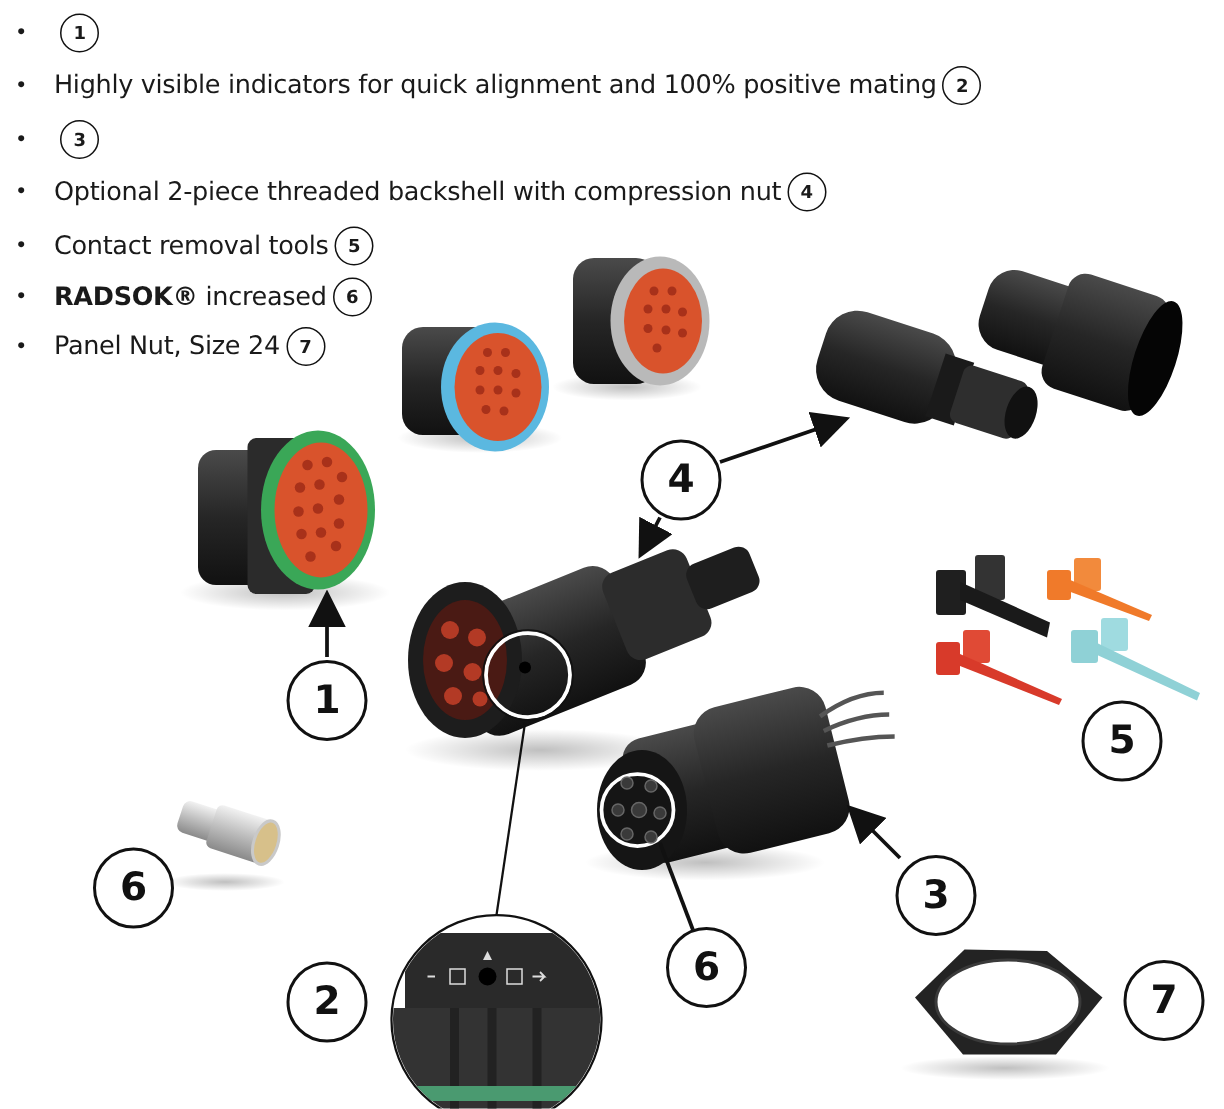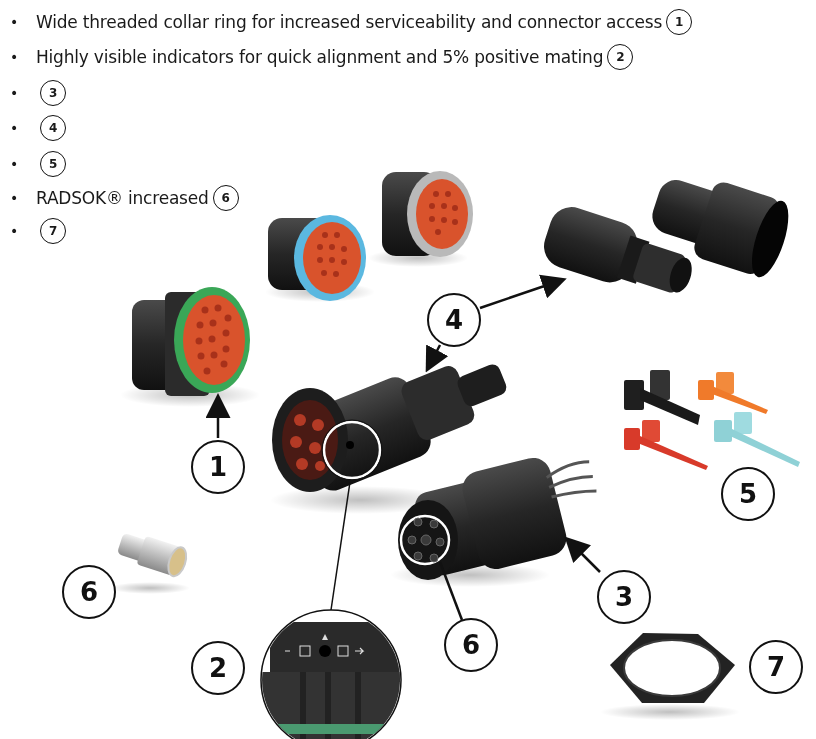--- a/index.html
+++ b/index.html
@@ -2,21 +2,21 @@
 <html><head>
 <meta charset="utf-8">
 <style>
   html, body { margin:0; padding:0; background:#ffffff; }
   body { width:816px; height:739px; position:relative; overflow:hidden;
          font-family:"DejaVu Sans", "Liberation Sans", sans-serif; color:#1a1a1a; }
   .features { position:absolute; left:8px; top:4px; margin:0; padding:0; list-style:none; }
   .feature { position:relative; display:flex; align-items:center; height:35.5px;
              font-size:17px; letter-spacing:-0.2px; white-space:nowrap; }
   .feature .bullet { width:26px; text-align:left; padding-left:2px; font-size:14px; }
-  .feature .text b { font-weight:normal; }
+  .feature .text b { font-weight:bold; }
   .badge { display:inline-flex; align-items:center; justify-content:center;
            width:26px; height:26px; border:1.8px solid #111; border-radius:50%;
            font-size:12px; font-weight:bold; margin-left:4px; box-sizing:border-box; }
   .feature.compact { height:33px; }
   .art { position:absolute; left:0; top:0; width:816px; height:739px; }
   .callout { position:absolute; width:54px; height:54px; border:2.5px solid #111; border-radius:50%;
              background:#fff; display:flex; align-items:center; justify-content:center;
              font-family:"DejaVu Sans", sans-serif; font-weight:bold; font-size:26px;
              box-sizing:border-box; color:#111; }
 </style>
@@ -225,47 +225,49 @@
     <line x1="480" y1="308" x2="562" y2="280" marker-end="url(#arrow)"></line>
     <line x1="440" y1="345" x2="428" y2="368" marker-end="url(#arrow)"></line>
     <line x1="600" y1="572" x2="568" y2="540" marker-end="url(#arrow)"></line>
     <line x1="462" y1="620" x2="440" y2="562"></line>
   </g>
 </svg>
 
 <ul class="features">
   <li class="feature">
     <span class="bullet">•</span>
-    <span class="text">Wide threaded collar ring for increased serviceability and connector access</span>
     <span class="badge">1</span>
   </li>
   <li class="feature">
     <span class="bullet">•</span>
-    <span class="text">Highly visible indicators for quick alignment and 5% positive mating</span>
+    <span class="text">Highly visible indicators for quick alignment and 100% positive mating</span>
     <span class="badge">2</span>
   </li>
   <li class="feature">
     <span class="bullet">•</span>
     <span class="badge">3</span>
   </li>
   <li class="feature">
     <span class="bullet">•</span>
+    <span class="text">Optional 2-piece threaded backshell with compression nut</span>
     <span class="badge">4</span>
   </li>
   <li class="feature">
     <span class="bullet">•</span>
+    <span class="text">Contact removal tools</span>
     <span class="badge">5</span>
   </li>
   <li class="feature compact">
     <span class="bullet">•</span>
     <span class="text"><b>RADSOK®</b><span> increased</span></span>
     <span class="badge">6</span>
   </li>
   <li class="feature compact">
     <span class="bullet">•</span>
+    <span class="text">Panel Nut, Size 24</span>
     <span class="badge">7</span>
   </li>
 </ul>
 
 <div class="callout" style="left:191px; top:440px;">1</div>
 <div class="callout" style="left:191px; top:641px;">2</div>
 <div class="callout" style="left:597px; top:570px;">3</div>
 <div class="callout" style="left:427px; top:293px;">4</div>
 <div class="callout" style="left:721px; top:467px;">5</div>
 <div class="callout" style="left:62px; top:565px;">6</div>

